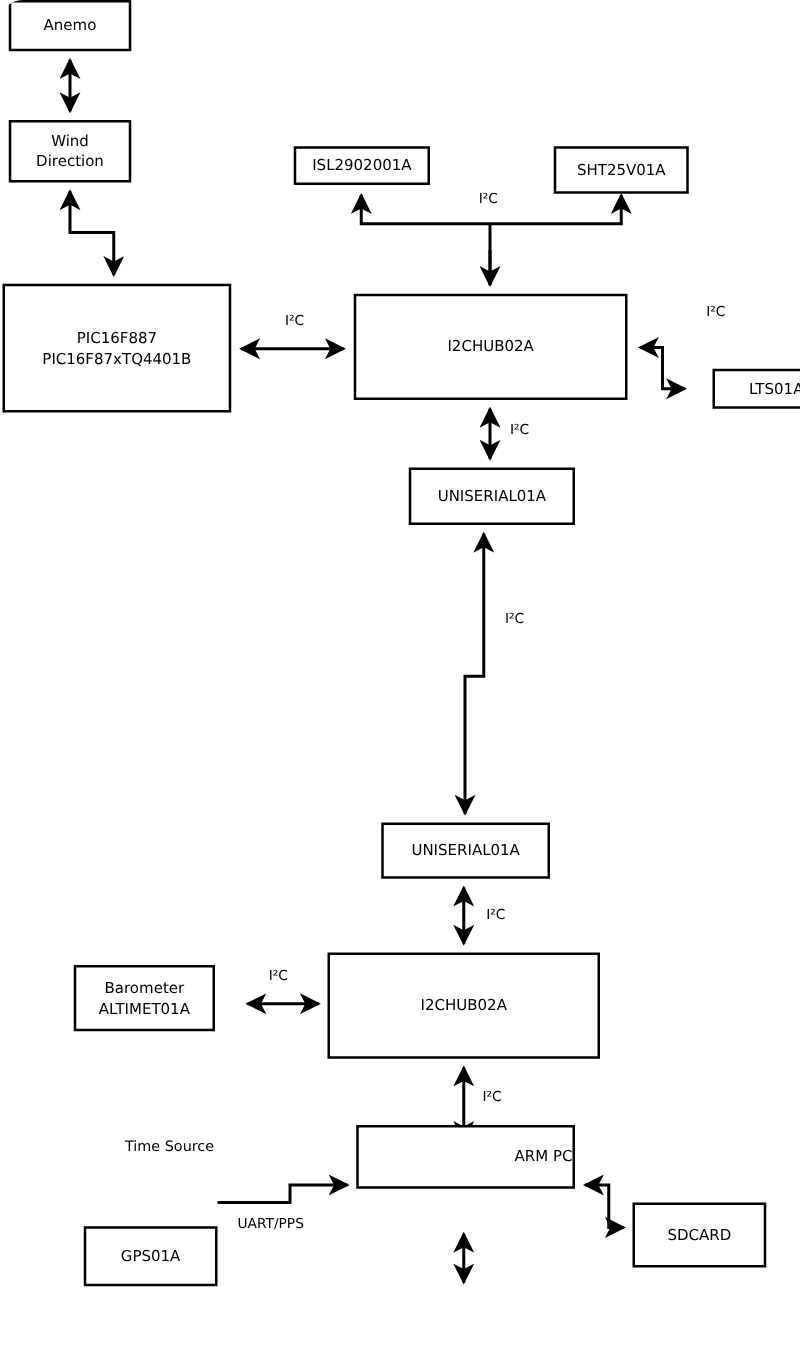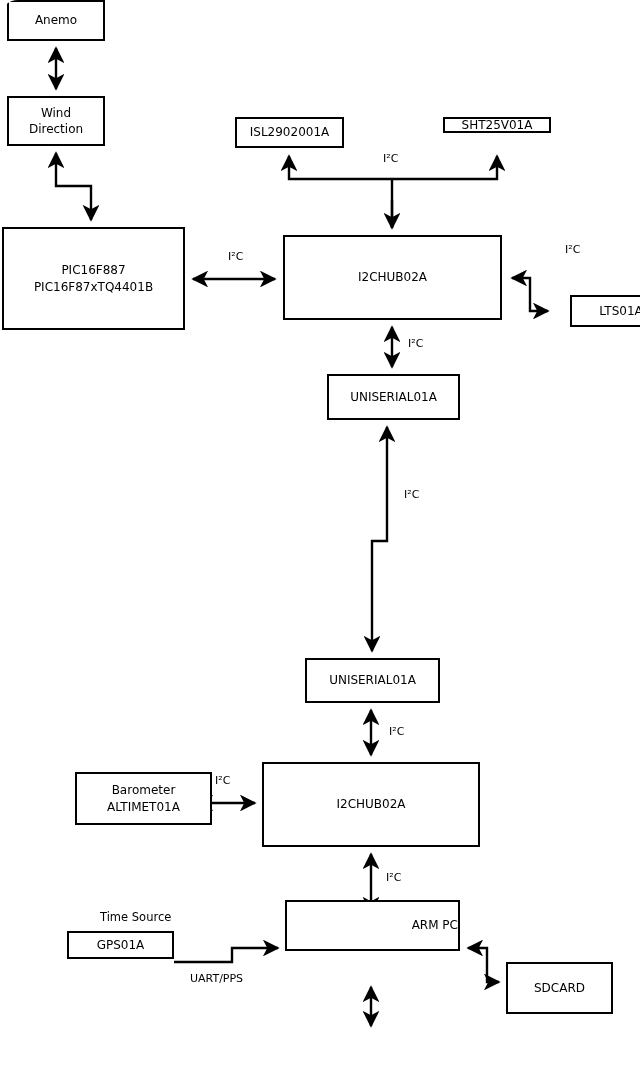--- a/index.html
+++ b/index.html
@@ -110,21 +110,21 @@
 
   <div class="node" style="left:7px; top:96px; width:98px; height:50px;">
     <span>Wind
 Direction</span>
   </div>
 
   <div class="node" style="left:235px; top:117px; width:109px; height:31px;">
     <span>ISL2902001A</span>
   </div>
 
-  <div class="node" style="left:443px; top:117px; width:108px; height:16px;">
+  <div class="node" style="left:443px; top:117px; width:108px; height:38px;">
     <span>SHT25V01A</span>
   </div>
 
   <div class="node" style="left:2px; top:227px; width:183px; height:103px;">
     <span>PIC16F887
 PIC16F87xTQ4401B</span>
   </div>
 
   <div class="node" style="left:283px; top:235px; width:219px; height:85px;">
     <span>I2CHUB02A</span>
@@ -135,30 +135,30 @@
   </div>
 
   <div class="node" style="left:327px; top:374px; width:133px; height:46px;">
     <span>UNISERIAL01A</span>
   </div>
 
   <div class="node" style="left:305px; top:658px; width:135px; height:45px;">
     <span>UNISERIAL01A</span>
   </div>
 
-  <div class="node" style="left:75px; top:772px; width:137px; height:53px;">
+  <div class="node" style="left:59px; top:772px; width:113px; height:53px;">
     <span>Barometer
 ALTIMET01A</span>
   </div>
 
   <div class="node" style="left:262px; top:762px; width:218px; height:85px;">
     <span>I2CHUB02A</span>
   </div>
 
-  <div class="node" style="left:67px; top:931px; width:107px; height:28px;">
+  <div class="node" style="left:67px; top:981px; width:107px; height:48px;">
     <span>GPS01A</span>
   </div>
 
   <div class="node" style="left:285px; top:900px; width:175px; height:51px;justify-content:flex-end;">
     <span>ARM PC</span>
   </div>
 
   <div class="node" style="left:506px; top:962px; width:107px; height:52px;">
     <span>SDCARD</span>
   </div>

